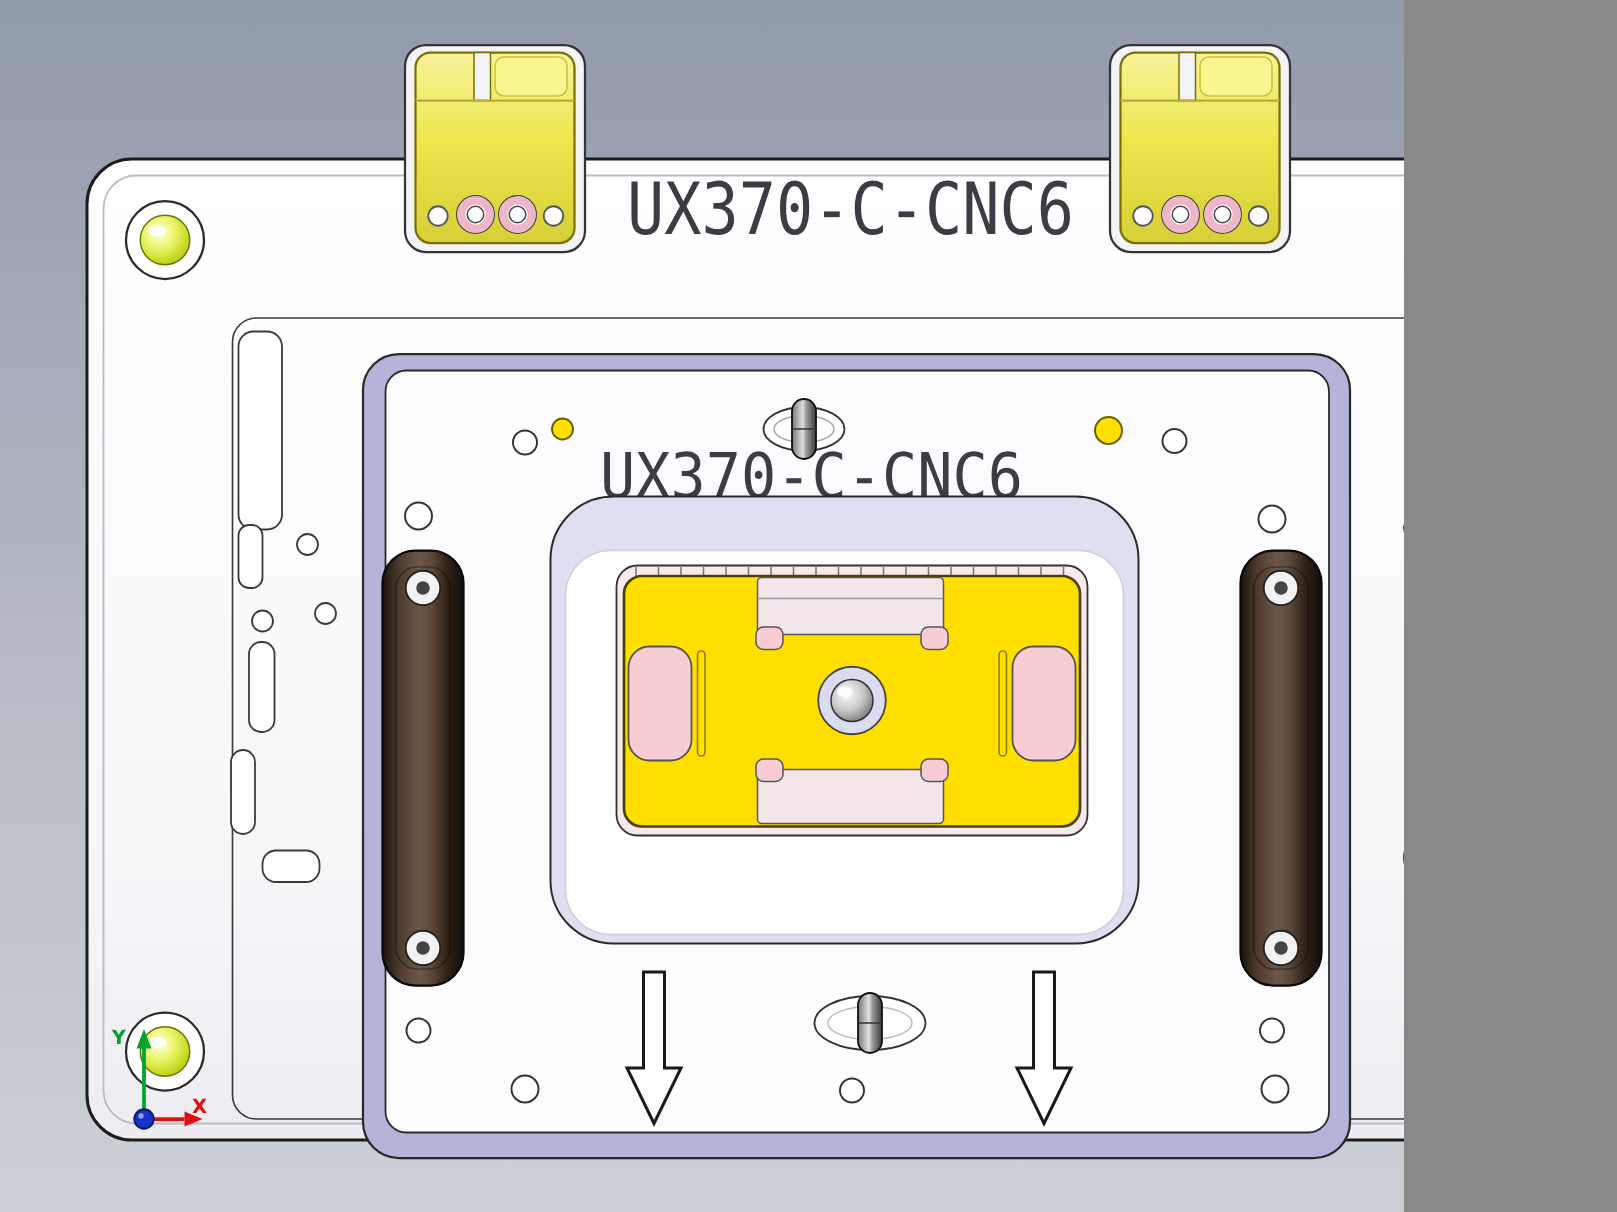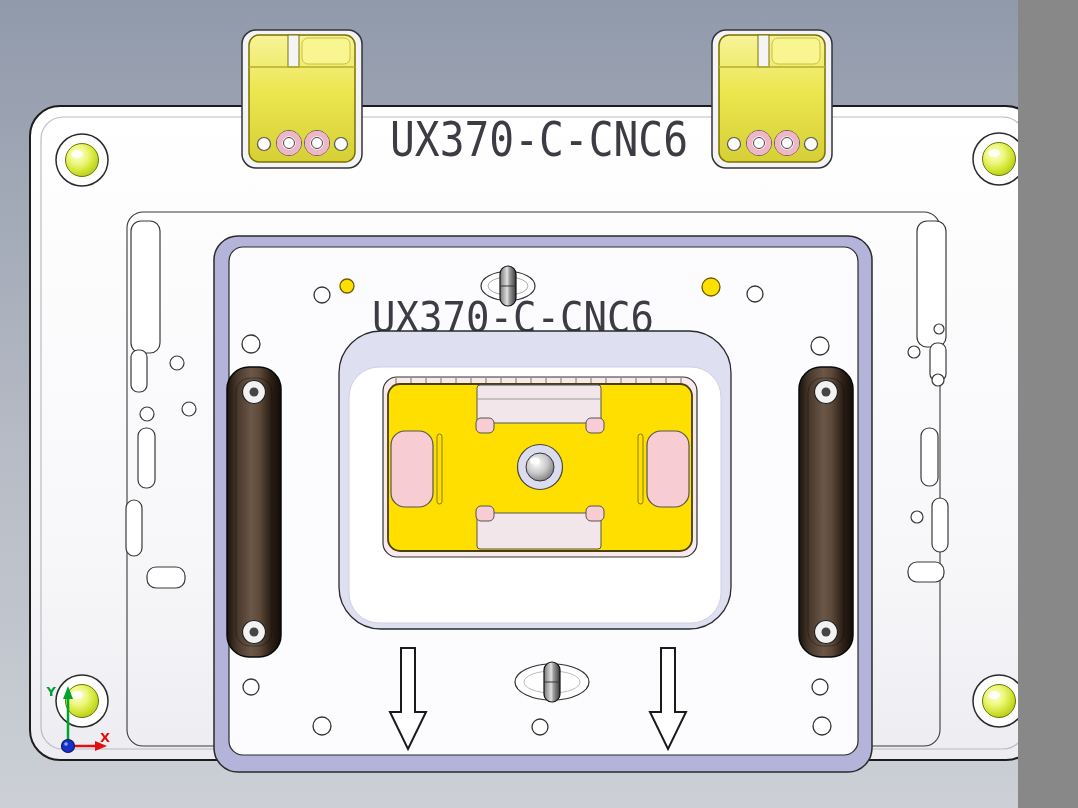--- a/index.html
+++ b/index.html
@@ -1,21 +1,22 @@
 <!DOCTYPE html>
 <html style="--background-top: #919aab; --background-bottom: #ccd0d6; --plate-white: #ffffff; --clamp-yellow: #ece64f; --screw-yellow-green: #cfe22e; --inner-plate-lavender: #b4b4da; --recess-lavender: #dfdff2; --workpiece-yellow: #ffdf00; --pad-pink: #f7ccd2; --base-pink: #f7e9ec; --clamp-bar-brown: #43332a; --text-color: #3c3c44; --axis-x-red: #e01010; --axis-y-green: #00a32e; --origin-blue: #1531c8;"><head>
 <meta charset="utf-8">
 <style>
   html,body { margin:0; padding:0; background:#888; }
   .stage {
     position:relative;
-    width:1018px; height:808px;
+    width:908px; height:808px;
     overflow:hidden;
     background: linear-gradient(180deg, var(--background-top,#919aab) 0%, #b6bbc5 55%, var(--background-bottom,#ccd0d6) 100%);
     font-family:"DejaVu Sans","Liberation Sans",sans-serif;
+    padding-left:28px;
   }
   svg { display:block; }
   .cad-title {
     font-family:"DejaVu Sans Mono","Liberation Mono",monospace;
     font-weight:500;
     fill: var(--text-color,#3c3c44);
   }
   .axis-label { font-family:"DejaVu Sans","Liberation Sans",sans-serif; font-weight:bold; }
 </style>
 </head>

